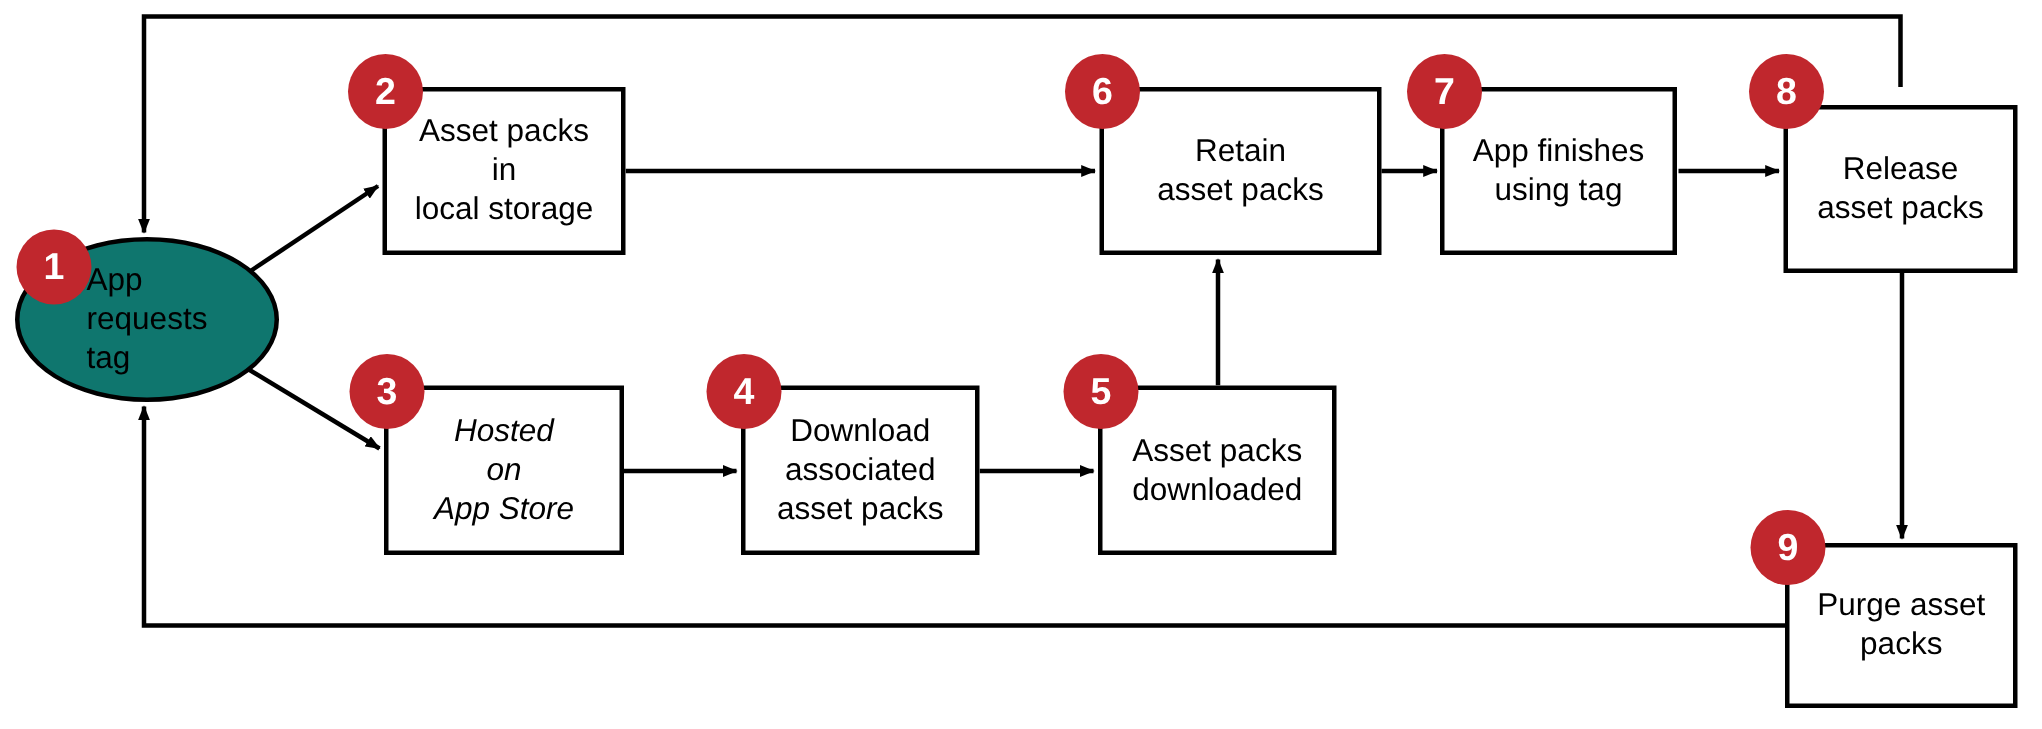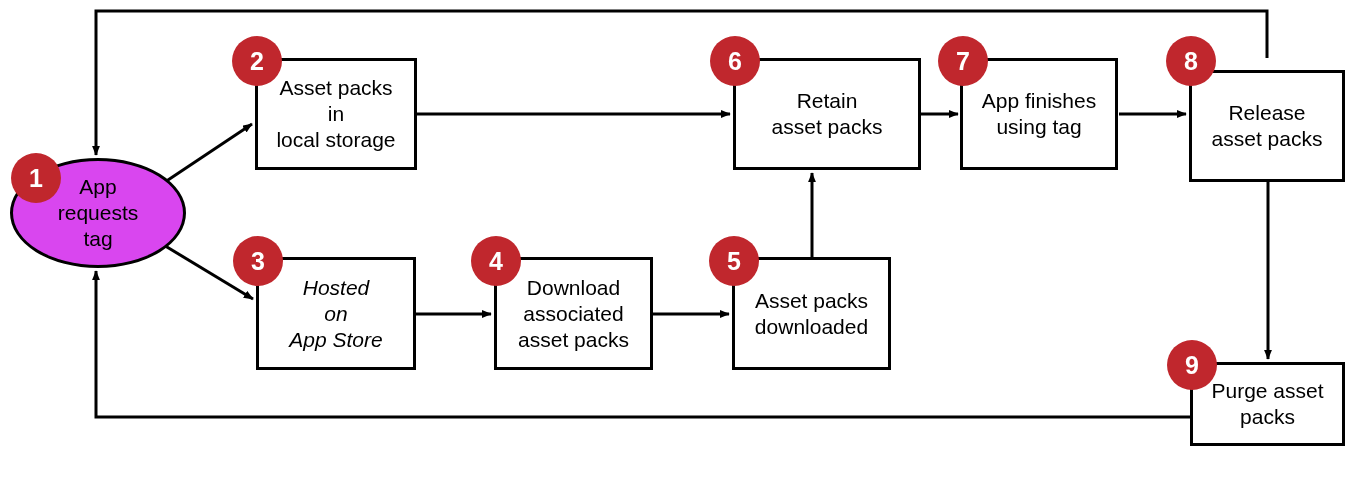--- a/index.html
+++ b/index.html
@@ -32,26 +32,25 @@
     display: flex;
     align-items: center;
     justify-content: center;
     text-align: center;
     z-index: 2;
   }
   .node-ellipse {
     position: absolute;
     box-sizing: border-box;
     border: 3px solid #000000;
-    background: #d946ef;
+    background: #0f766e;
     border-radius: 50%;
     display: flex;
     align-items: center;
     justify-content: center;
-    text-align: center;
     z-index: 2;
   }
   .node-label {
     font-family: "Liberation Sans", sans-serif;
     font-size: 21px;
     line-height: 26px;
     color: #000000;
     white-space: pre-line;
     padding: 0 6px;
   }
@@ -158,21 +157,21 @@
 asset packs</div>
       </div>
       <div class="node-box" style="left: 960px; top: 58px; width: 158px; height: 112px;">
         <div class="node-label">App finishes
 using tag</div>
       </div>
       <div class="node-box" style="left: 1189px; top: 70px; width: 156px; height: 112px;">
         <div class="node-label">Release
 asset packs</div>
       </div>
-      <div class="node-box" style="left: 1190px; top: 362px; width: 155px; height: 84px;">
+      <div class="node-box" style="left: 1190px; top: 362px; width: 155px; height: 110px;">
         <div class="node-label">Purge asset
 packs</div>
       </div>
     </div>
   <div id="badges-layer">
       <div class="step-badge" style="left: 11px; top: 153px; background: rgb(192, 39, 45);">1</div>
       <div class="step-badge" style="left: 232px; top: 36px; background: rgb(192, 39, 45);">2</div>
       <div class="step-badge" style="left: 233px; top: 236px; background: rgb(192, 39, 45);">3</div>
       <div class="step-badge" style="left: 471px; top: 236px; background: rgb(192, 39, 45);">4</div>
       <div class="step-badge" style="left: 709px; top: 236px; background: rgb(192, 39, 45);">5</div>

